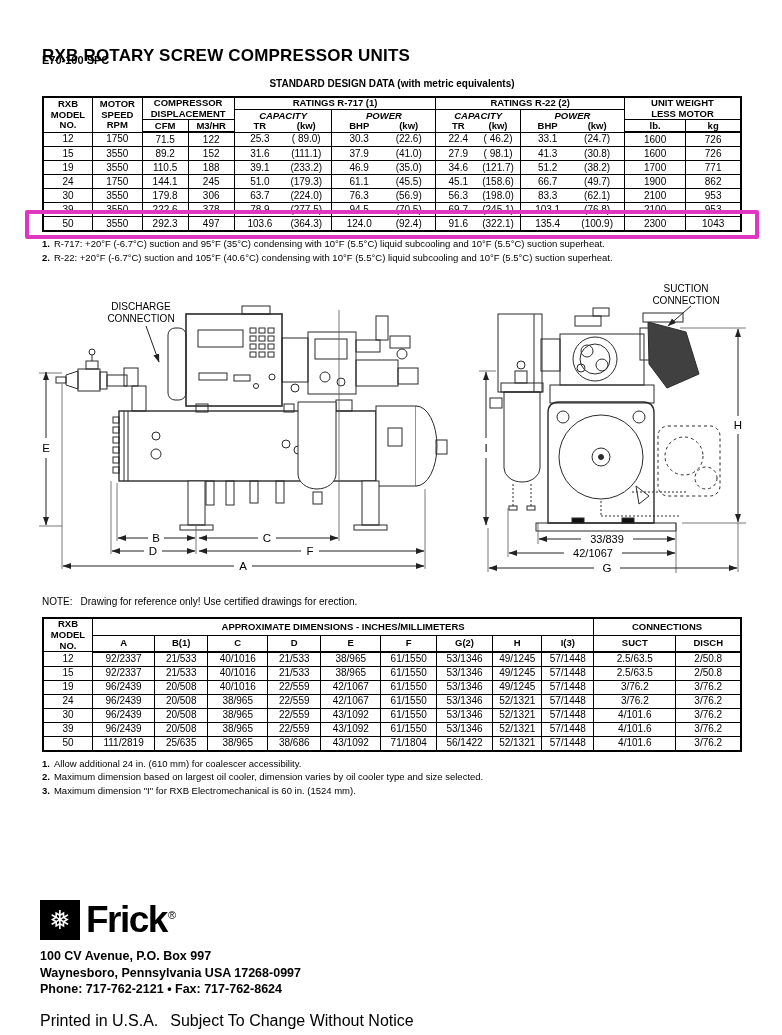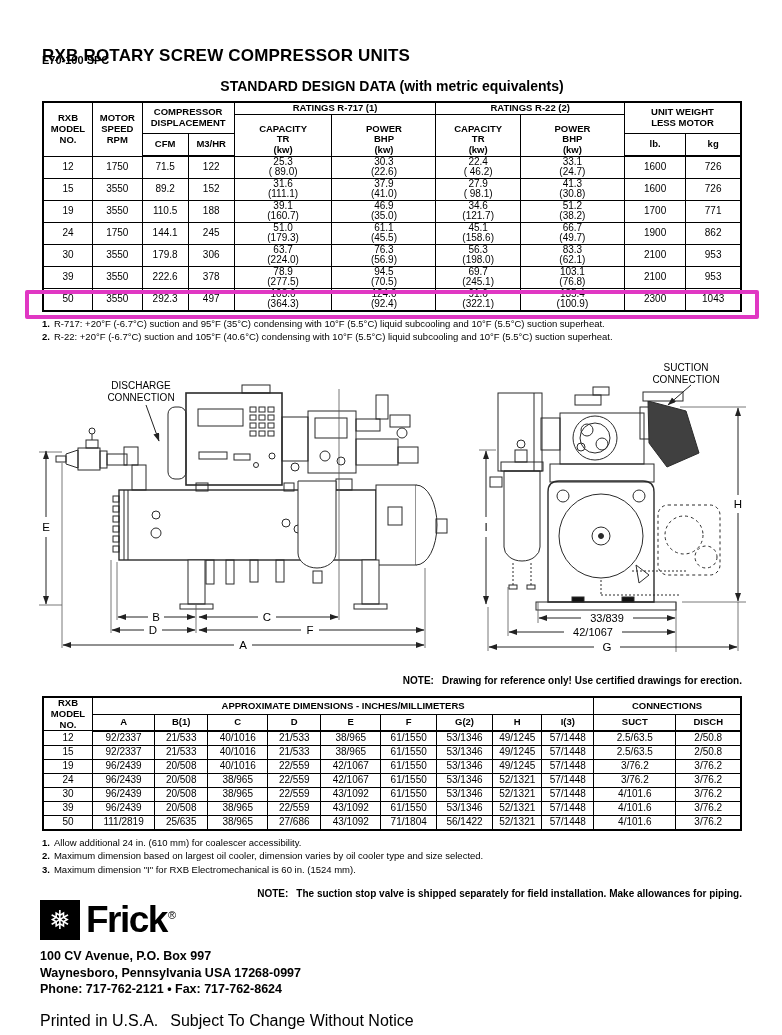--- a/index.html
+++ b/index.html
@@ -7,42 +7,42 @@
     width:782px;height:1035px;position:relative;overflow:hidden;
     font-family:"Liberation Sans","DejaVu Sans",sans-serif;color:#000;
     -webkit-font-smoothing:antialiased;
   }
   .content{position:absolute;left:42px;top:0;width:700px;}
 
   
   .hdr{position:relative;height:22px;margin-top:46px;}
   .doc-code{position:absolute;left:0;top:8px;font-size:11px;font-weight:bold;}
   .hdr-title{position:absolute;left:0;right:0;text-align:left;top:0;font-size:17px;font-weight:bold;letter-spacing:.2px;}
-  .main-title{text-align:center;font-size:14px;font-weight:bold;margin-top:10px;margin-bottom:7px;}
+  .main-title{text-align:center;font-size:10px;font-weight:bold;margin-top:10px;margin-bottom:7px;}
 
   
   table{border-collapse:collapse;width:700px;table-layout:fixed;}
   table.bordered{border:2px solid #000;}
   th,td{border:1px solid #000;padding:0 2px;text-align:center;vertical-align:middle;overflow:hidden;}
   th{font-size:9.5px;font-weight:bold;line-height:1.12;}
   td{font-size:10px;line-height:1.05;height:13px;}
   .hdr-block{white-space:pre-line;margin-left:32px;}
   .thick-bottom th{border-bottom:2px solid #000;}
-  .pair{display:flex;width:100%;flex-direction:column;}
+  .pair{display:flex;width:100%;}
   .pair span{flex:1;text-align:center;white-space:pre;}
-  .cap-lbl{font-weight:bold;margin-top:9px;}
+  .cap-lbl{font-weight:bold;margin-top:1px;font-style:italic;}
   .tbl-wrap{position:relative;}
   .hl-box{position:absolute;left:-17px;right:-17px;bottom:-7px;height:21px;
           border:4.5px solid #e037c3;border-radius:2px;pointer-events:none;}
 
   
   .fn-list{margin-top:5px;}
   .fn{font-size:9.5px;line-height:1.42;}
   .fn-n{font-weight:bold;margin-right:4px;}
-  .note-line{font-size:10px;font-weight:bold;margin-top:12px;text-align:right;}
+  .note-line{font-size:10px;font-weight:normal;margin-top:12px;}
   .note-line .note-txt{margin-left:8px;}
 
   
   .drawing{margin-left:-6px;margin-top:12px;}
   .drawing svg{display:block;}
 
   
   .dim-area{margin-top:4px;}
 
   
@@ -202,21 +202,21 @@
           </tr>
 
           <tr>
             <td>19</td>
             <td>3550</td>
             <td>110.5</td>
             <td>188</td>
             <td>
               <div class="pair">
                 <span>39.1</span>
-                <span>(160.7)</span>
+                <span>(233.2)</span>
               </div>
             </td>
             <td>
               <div class="pair">
                 <span>46.9</span>
                 <span>(35.0)</span>
               </div>
             </td>
             <td>
               <div class="pair">
@@ -710,21 +710,21 @@
             <td>57/1448</td>
             <td>4/101.6</td>
             <td>3/76.2</td>
           </tr>
 
           <tr>
             <td>50</td>
             <td>111/2819</td>
             <td>25/635</td>
             <td>38/965</td>
-            <td>27/686</td>
+            <td>38/686</td>
             <td>43/1092</td>
             <td>71/1804</td>
             <td>56/1422</td>
             <td>52/1321</td>
             <td>57/1448</td>
             <td>4/101.6</td>
             <td>3/76.2</td>
           </tr>
         </tbody>
     </table>
@@ -732,23 +732,20 @@
 
   <div class="fn-list">
 
       <div class="fn"><span class="fn-n">1.</span><span>Allow additional 24 in. (610 mm) for coalescer accessibility.</span></div>
 
       <div class="fn"><span class="fn-n">2.</span><span>Maximum dimension based on largest oil cooler, dimension varies by oil cooler type and size selected.</span></div>
 
       <div class="fn"><span class="fn-n">3.</span><span>Maximum dimension "I" for RXB Electromechanical is 60 in. (1524 mm).</span></div>
     </div>
 
-  <div class="note-line">
-    <span>NOTE:</span><span class="note-txt">The suction stop valve is shipped separately for field installation. Make allowances for piping.</span>
-  </div>
 
 </div>
 
 <div class="footer">
   <div class="brand-row">
     <div class="logo-sq">
       <span>❅</span>
     </div>
     <div class="brand"><span>Frick</span><span class="reg">®</span></div>
   </div>

